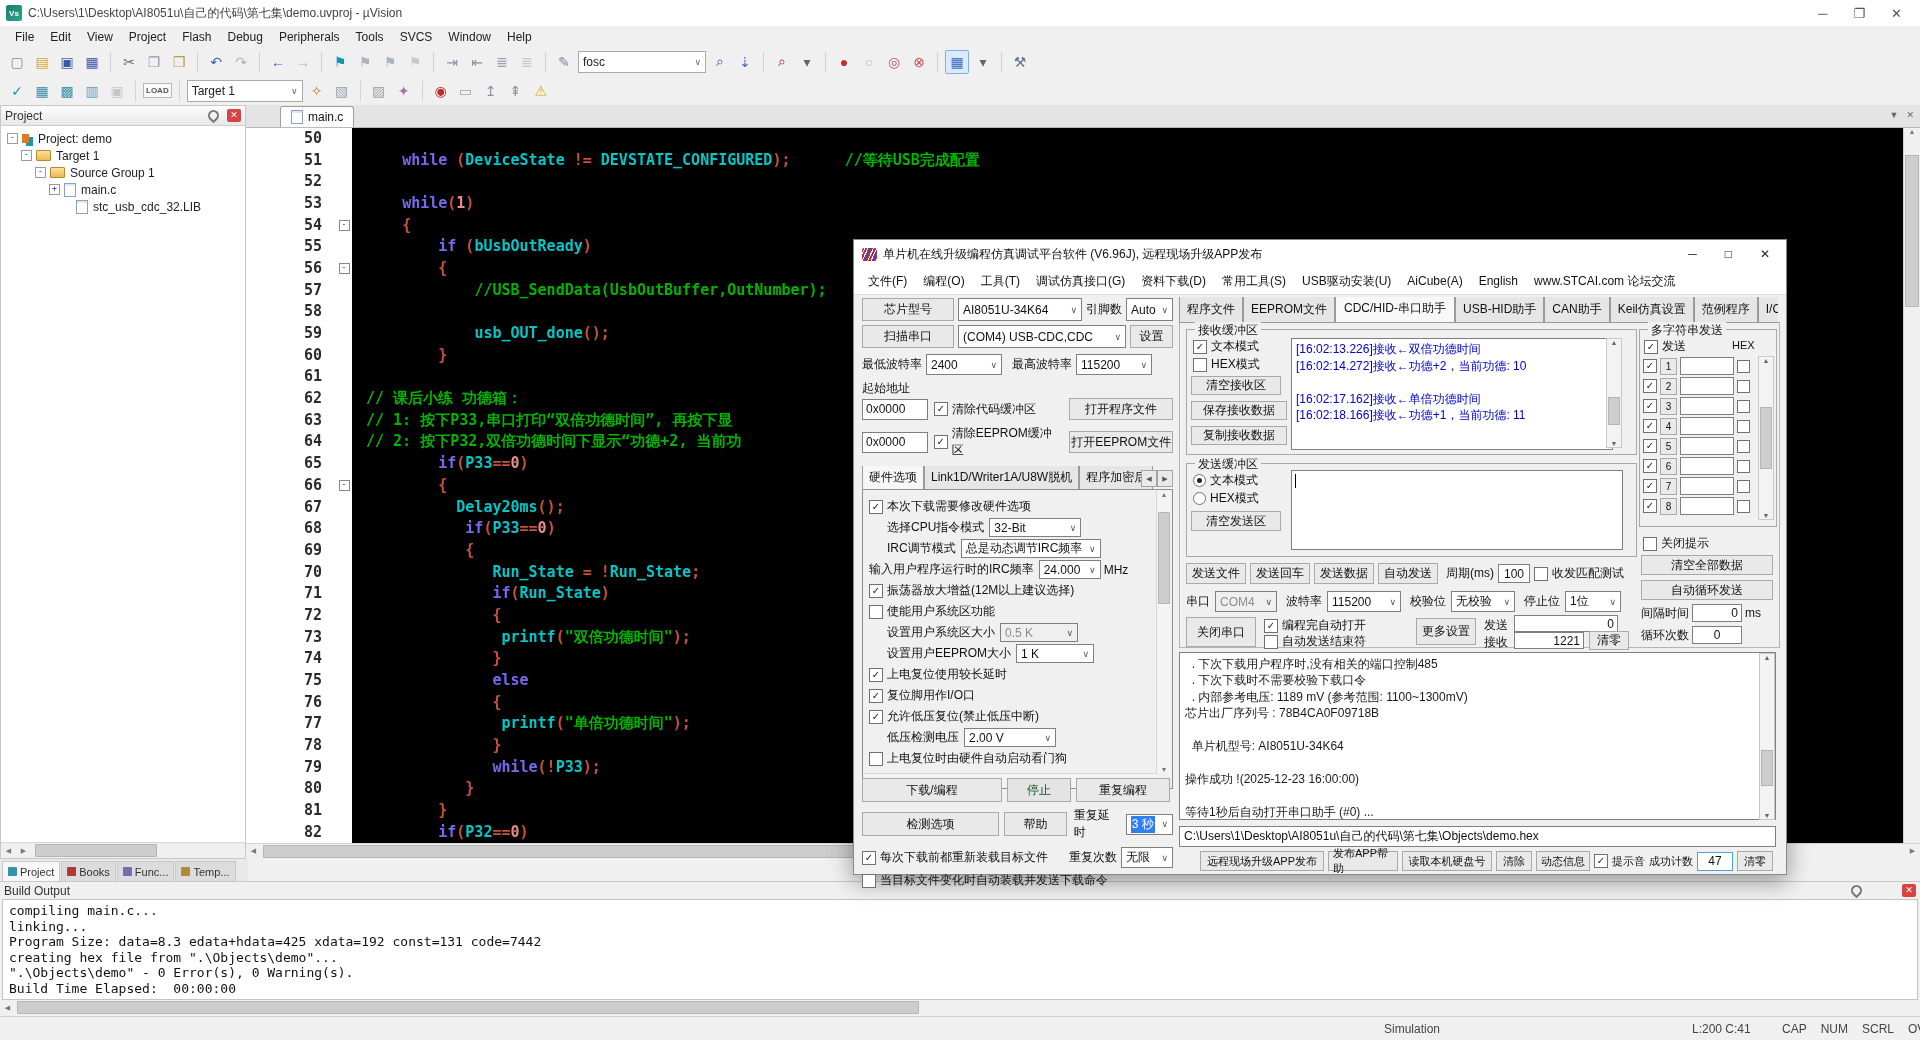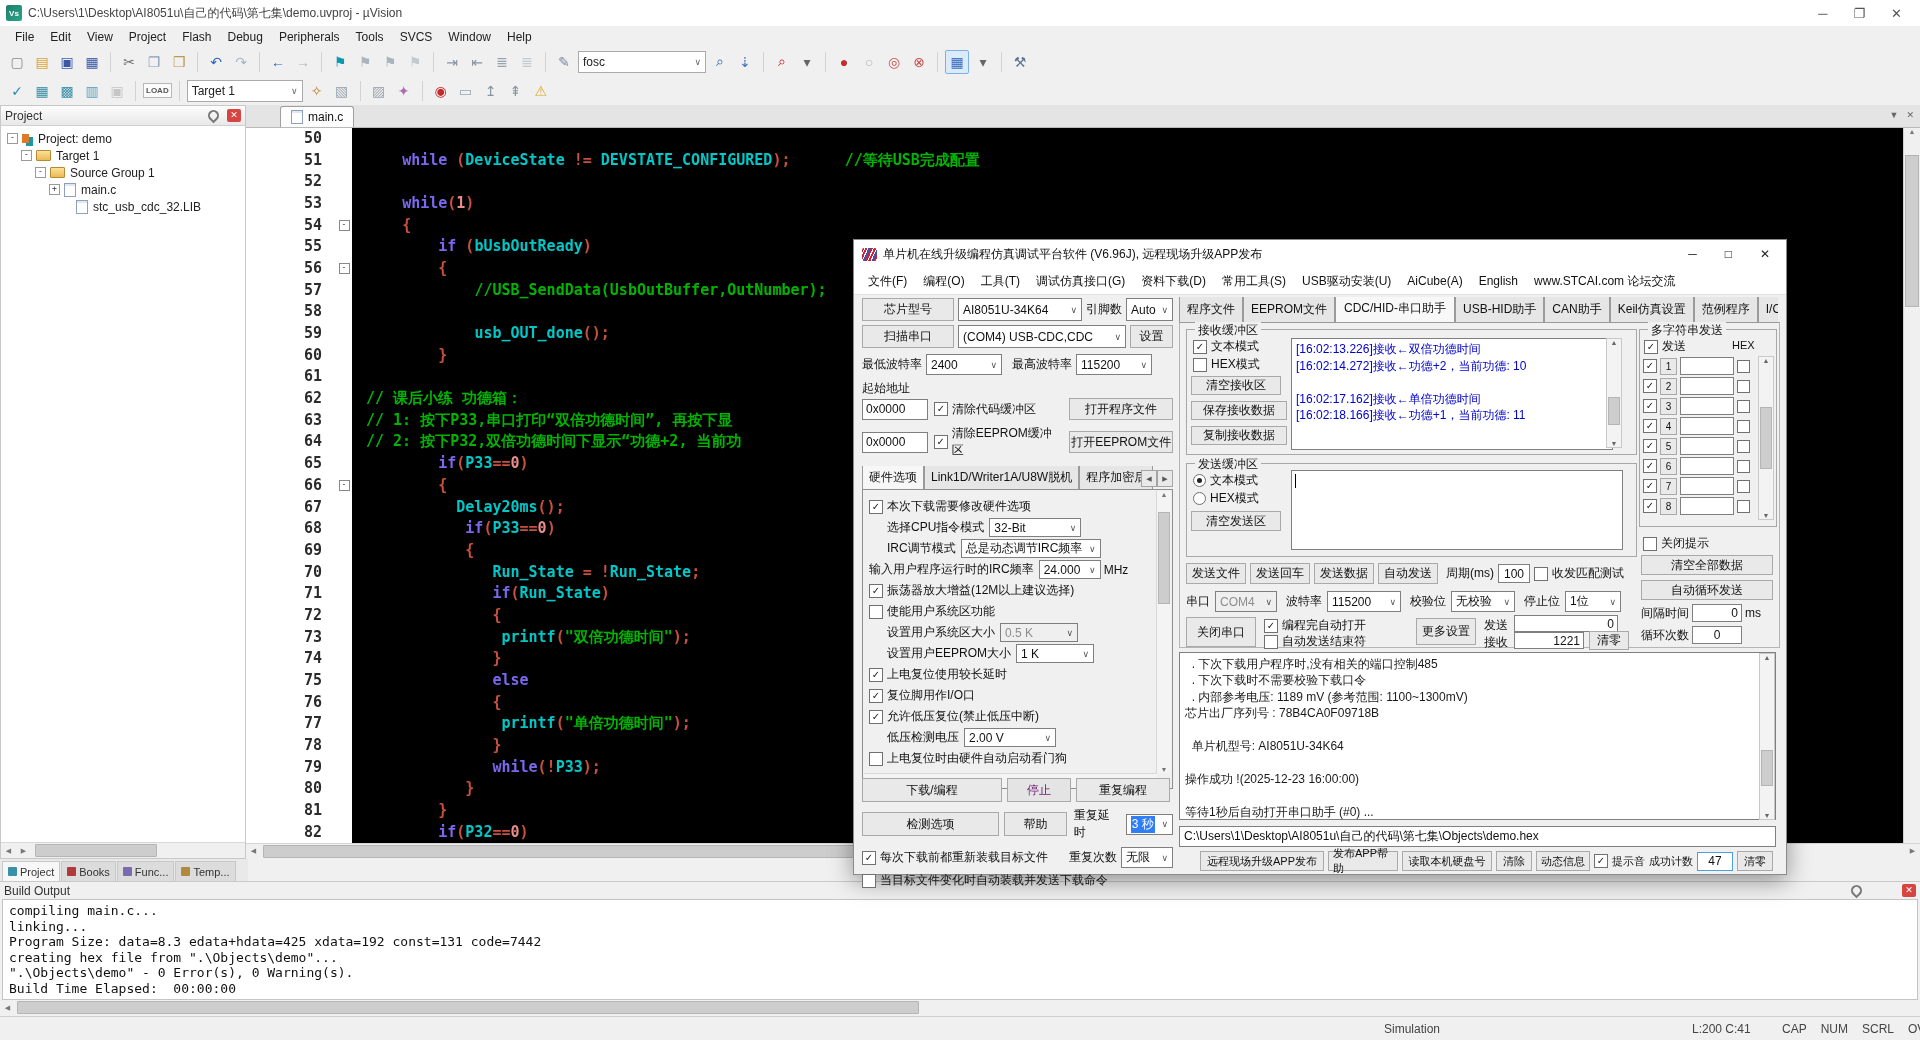--- a/index.html
+++ b/index.html
@@ -72,21 +72,21 @@
   .sbflags{display:flex;gap:14px;}
   
   #dlg{position:absolute;left:853px;top:239px;width:932px;height:634px;background:#f0f0f0;border:1px solid #8a8a8a;box-shadow:0 6px 22px rgba(0,0,0,.4);}
   #dlg-title{position:absolute;left:0;top:0;right:0;height:28px;background:#fff;display:flex;align-items:center;padding:0 8px;}
   .stc-ic{width:15px;height:13px;background:repeating-linear-gradient(115deg,#cc2233 0 2px,#fff 2px 3px,#cc2233 3px 5px,#fff 5px 6px,#3355bb 6px 8px);margin-right:6px;border-radius:2px;}
   #dlg-title .dttl{font-size:12px;color:#111;}
   #dlg-title .wctl{margin-left:auto;display:flex;gap:28px;padding-right:8px;color:#222;font-size:12px;}
   #dlg-menu{position:absolute;left:0;top:28px;right:0;height:26px;background:#fff;border-bottom:1px solid #e2e2e2;display:flex;align-items:center;padding-left:8px;gap:4px;}
   .dmi{padding:2px 6px;font-size:12px;color:#111;}
   .db{background:#e9e9e9;border:1px solid #a9a9a9;font-size:12px;color:#111;display:flex;align-items:center;justify-content:center;box-sizing:border-box;}
-  .db.dis{color:#701a75;background:#e4e4e4;}
+  .db.dis{color:#14532d;background:#e4e4e4;}
   .dsel{background:#fff;border:1px solid #7f7f7f;height:21px;display:flex;align-items:center;padding:0 4px;font-size:12px;box-sizing:border-box;}
   .dsel .ar{margin-left:auto;color:#555;font-size:9px;padding-left:3px;}
   .dsel.dis{background:#efefef;color:#8d8d8d;}
   .din{background:#fff;border:1px solid #7f7f7f;height:21px;box-sizing:border-box;font-size:12px;padding:0 3px;display:flex;align-items:center;}
   .cb{display:inline-flex;align-items:center;gap:4px;font-size:12px;color:#111;}
   .cbx{width:12px;height:12px;background:#fff;border:1px solid #707070;font:10px/11px "DejaVu Sans",sans-serif;text-align:center;color:#1a1a1a;flex:none;}
   .rd{display:inline-flex;align-items:center;gap:4px;font-size:12px;}
   .rdc{width:11px;height:11px;border:1px solid #707070;border-radius:50%;background:#fff;display:flex;align-items:center;justify-content:center;flex:none;}
   .rdc i{width:5px;height:5px;border-radius:50%;background:#222;}
   .grp{position:absolute;border:1px solid #a8a8a8;}

